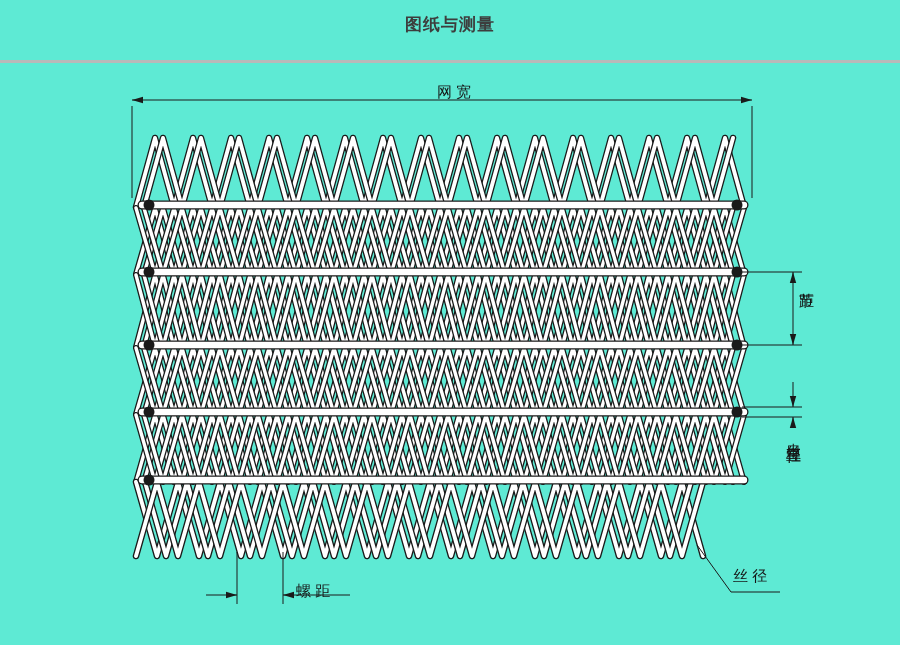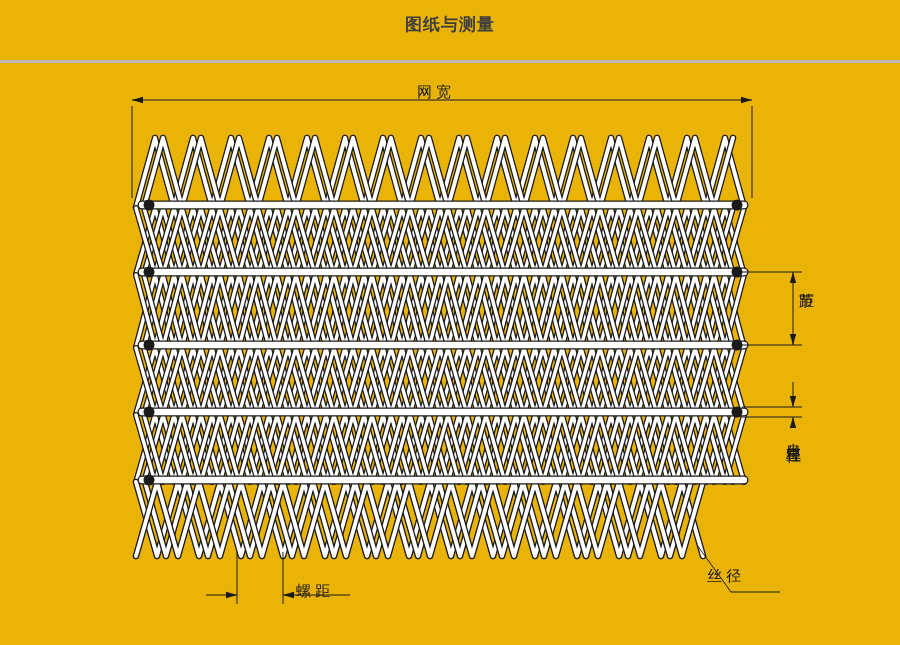--- a/index.html
+++ b/index.html
@@ -1,19 +1,19 @@
 <!DOCTYPE html>
 <html><head>
 <meta charset="utf-8">
 <style>
   html,body{margin:0;padding:0;background:#ffffff;}
   .stage{
     position:relative;
     width:900px;height:645px;
-    background:#eab308;
+    background:#5eead4;
     overflow:hidden;
     font-family:"Liberation Sans", sans-serif;
     color:#1c1c1c;
   }
   .title{
     position:absolute;top:13px;left:0;width:900px;
     text-align:center;
     font-size:17px;font-weight:bold;color:#3d3d3d;
     letter-spacing:1px;
   }
@@ -123,23 +123,23 @@
       <line x1="237" y1="552" x2="237" y2="604" stroke="#1a1a1a" stroke-width="1"></line>
       <line x1="283" y1="552" x2="283" y2="604" stroke="#1a1a1a" stroke-width="1"></line>
       <line x1="206" y1="595" x2="237" y2="595" stroke="#1a1a1a" stroke-width="1"></line>
       <line x1="283" y1="595" x2="350" y2="595" stroke="#1a1a1a" stroke-width="1"></line>
       <polygon points="237,595 226,591.8 226,598.2" fill="#1a1a1a"></polygon>
       <polygon points="283,595 294,591.8 294,598.2" fill="#1a1a1a"></polygon>
       <line x1="697" y1="545" x2="731" y2="592" stroke="#1a1a1a" stroke-width="1"></line>
       <line x1="731" y1="592" x2="780" y2="592" stroke="#1a1a1a" stroke-width="1"></line>
     </svg>
 
-  <div class="lbl center" style="top:84px;left:384px;width:100px;">网 宽</div>
+  <div class="lbl center" style="top:84px;left:404px;width:100px;">网 宽</div>
 
   <div class="lbl v" style="top:281px;left:798px;">节距</div>
 
   <div class="lbl v" style="top:431px;left:785px;">串丝直径</div>
 
   <div class="lbl" style="top:583px;left:296px;">螺 距</div>
 
-  <div class="lbl" style="top:568px;left:707px;">丝 径</div>
+  <div class="lbl" style="top:568px;left:733px;">丝 径</div>
 
 </div>
 
 </body></html>

